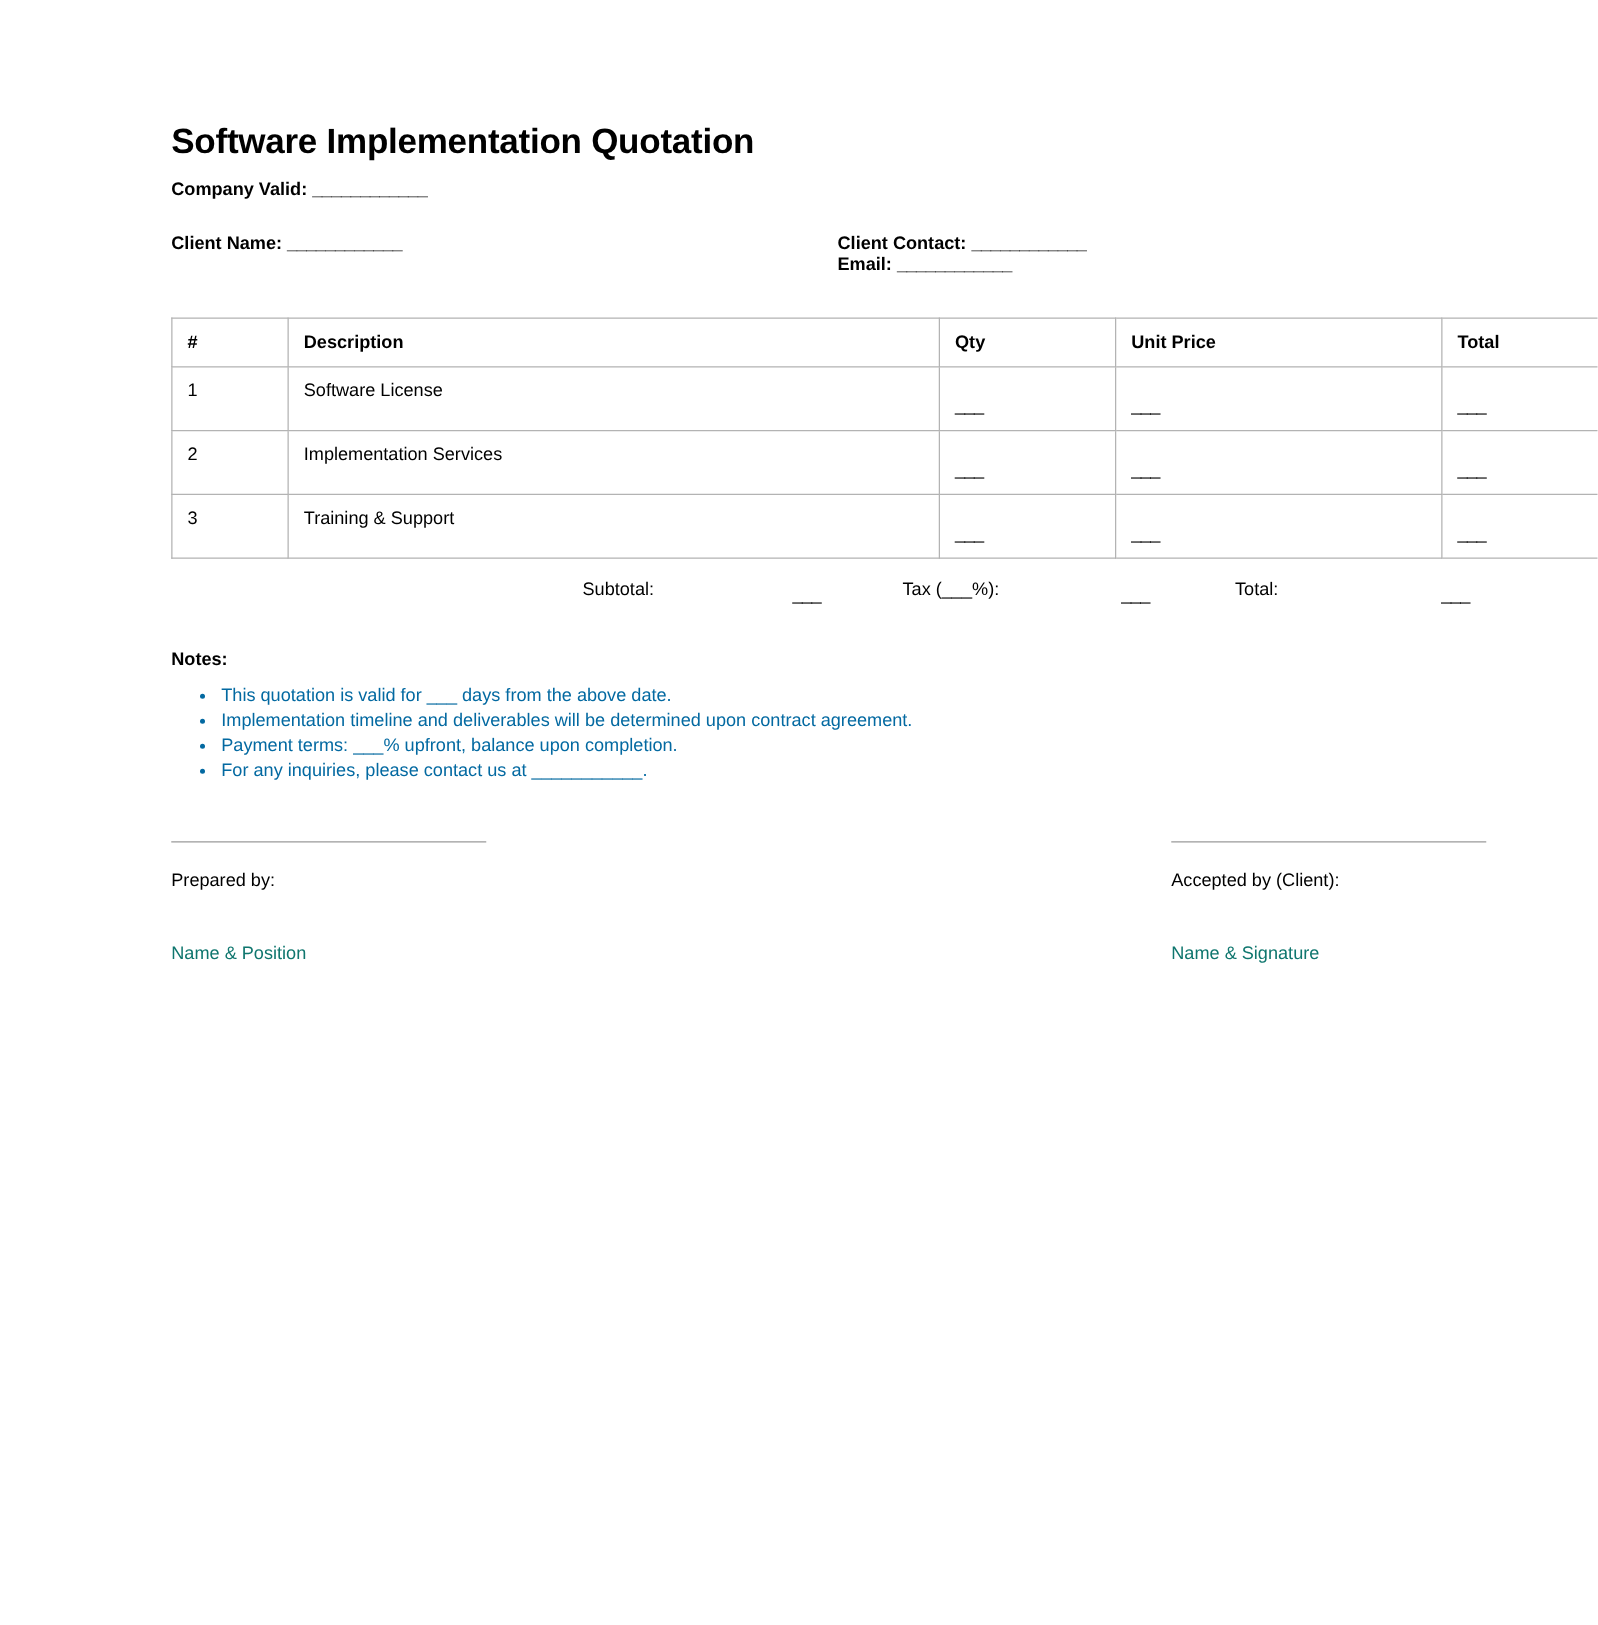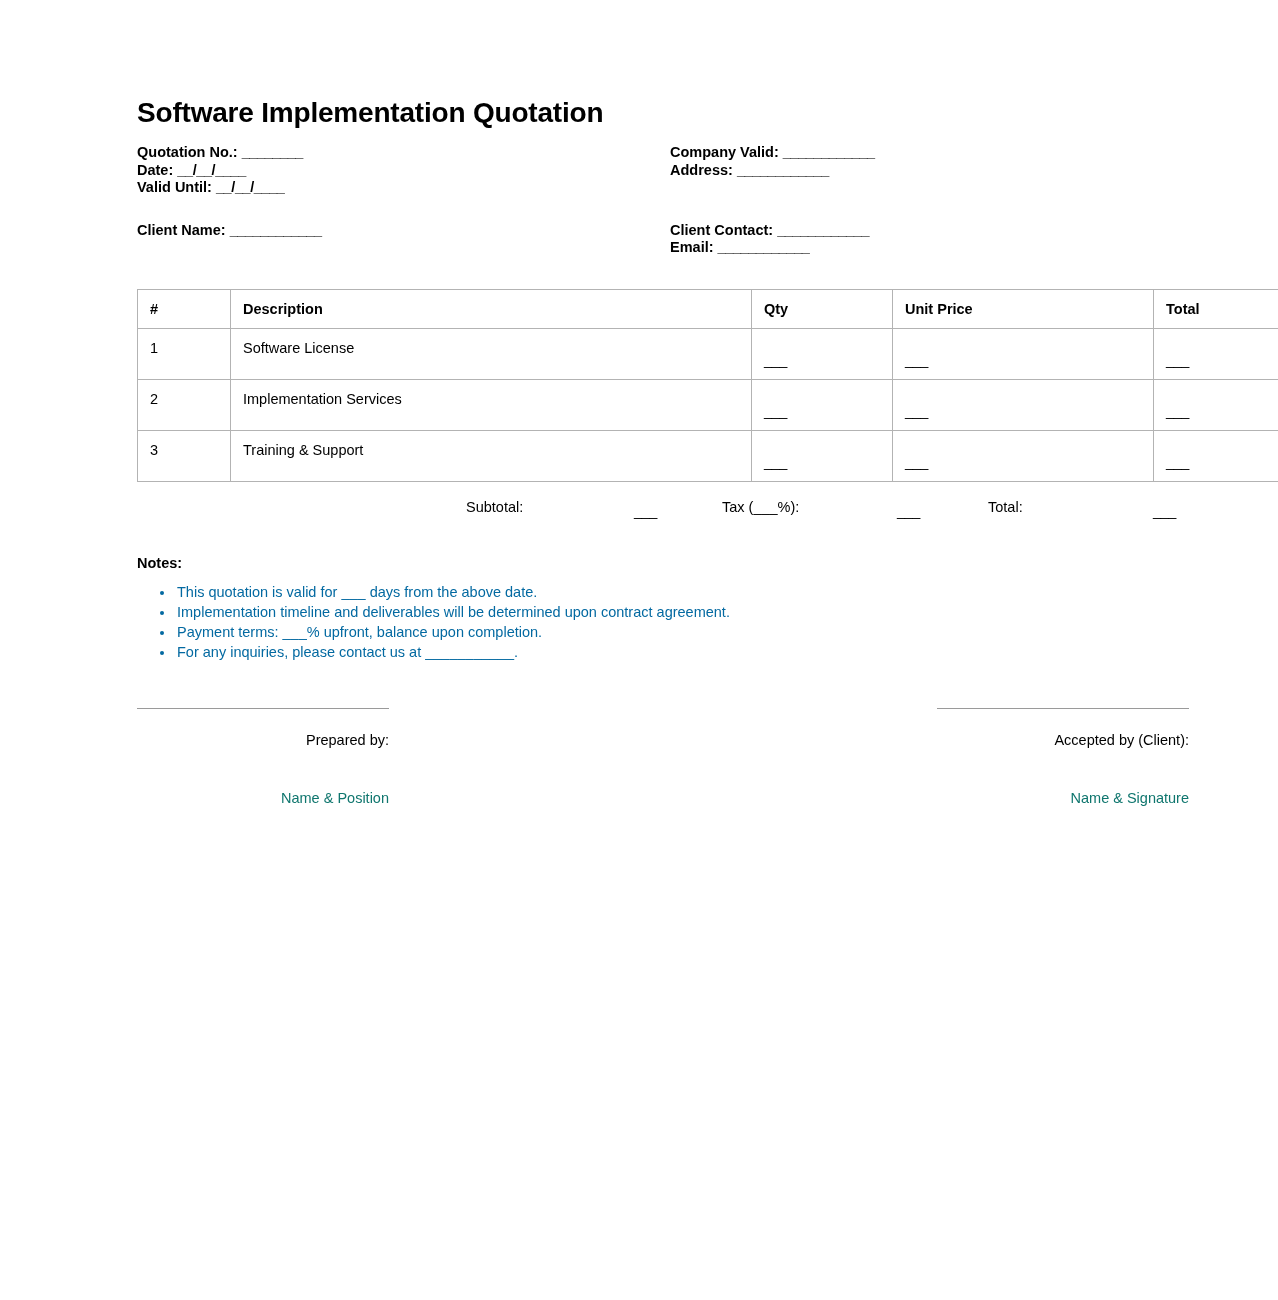--- a/index.html
+++ b/index.html
@@ -139,21 +139,20 @@
     margin: 0 0 0.5px 0;
     color: #0369a1;
     padding-left: 2px;
   }
 
   
   .sign-area {
     position: relative;
     margin-top: 46px;
     height: 120px;
-    text-align: right;
   }
   .sign-col {
     position: absolute;
     top: 0;
     width: 252px;
   }
   .sign-col.left  { left: 0px; }
   .sign-col.right { left: 800px; }
   .sign-rule {
     border-top: 1px solid #9a9a9a;
@@ -176,41 +175,23 @@
 </head>
 <body>
 
 <div class="page">
   <div class="content">
 
     <h1 class="doc-title">Software Implementation Quotation</h1>
 
     <div class="meta-block">
       <div class="meta-row">
-        <div class="meta-col-left">
-          <div class="field-line">
-            <span>Quotation No.:</span>
-            <span class="blank">________</span>
-          </div>
-          <div class="field-line">
-            <span>Date:</span>
-            <span class="blank">__/__/____</span>
-          </div>
-          <div class="field-line">
-            <span>Valid Until:</span>
-            <span class="blank">__/__/____</span>
-          </div>
-        </div>
         <div class="meta-col-right">
           <div class="field-line">
             <span>Company Valid:</span>
-            <span class="blank">____________</span>
-          </div>
-          <div class="field-line">
-            <span>Address:</span>
             <span class="blank">____________</span>
           </div>
         </div>
       </div>
 
       <div class="meta-gap"></div>
 
       <div class="meta-row">
         <div class="meta-col-left">
           <div class="field-line">

